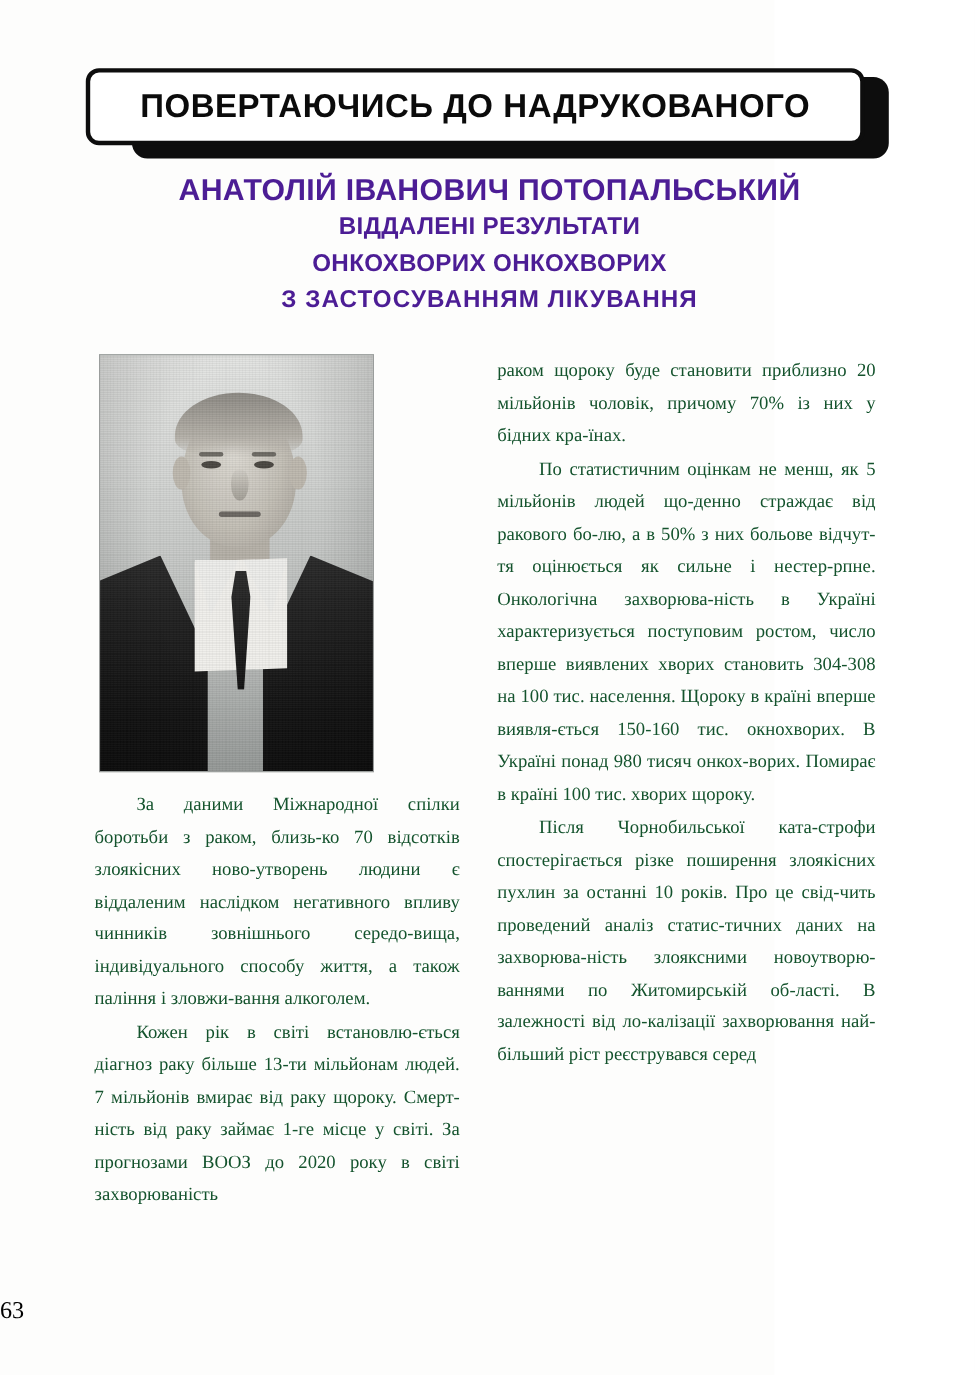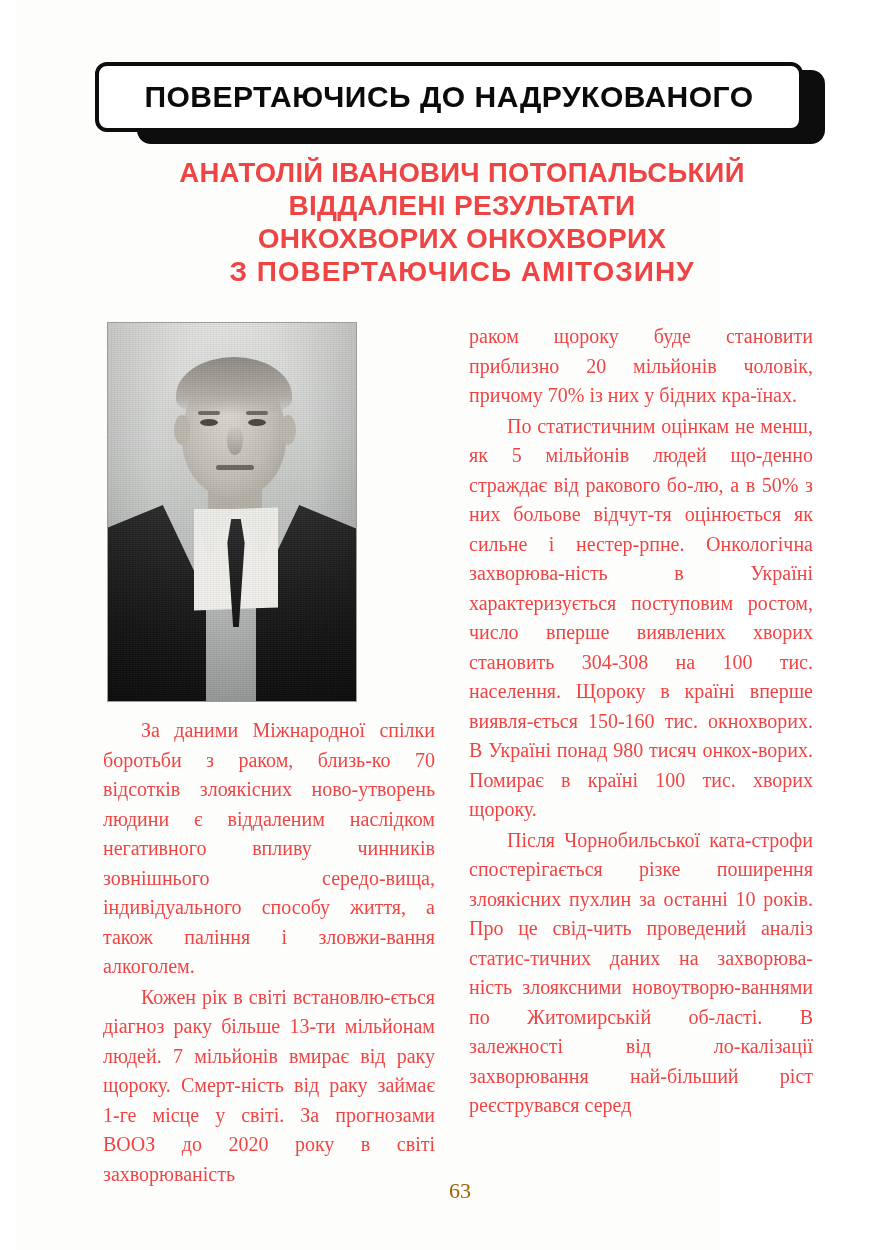--- a/index.html
+++ b/index.html
@@ -14,21 +14,20 @@
     color: #111111;
     position: relative;
     overflow: hidden;
   }
   .page {
     position: absolute;
     left: 0; top: 0;
     width: 704px;
     height: 1250px;
     background: #fdfdfc;
-    margin-left: 17px;
   }
 
   
   .banner-wrap {
     position: absolute;
     left: 78px;
     top: 62px;
     width: 730px;
     height: 82px;
   }
@@ -65,24 +64,24 @@
 
   
   .title-block {
     position: absolute;
     left: 70px;
     top: 156px;
     width: 750px;
     text-align: center;
     font-family: "Liberation Sans", sans-serif;
     font-weight: bold;
-    color: #ef4444;
+    color: #4c1d95;
   }
   .title-line {
-    font-size: 28px;
+    font-size: 22px;
     line-height: 33px;
     letter-spacing: 0.3px;
     white-space: nowrap;
   }
   .title-line.l1 { font-size: 27.5px; }
   .title-line.l4 { letter-spacing: 1px; }
 
   
   .col-left {
     position: absolute;
@@ -234,60 +233,59 @@
   .p-collar-r { left: 130px; clip-path: polygon(0% 0%, 100% 0%, 64% 100%); }
   .p-vign {
     position: absolute;
     inset: 0;
     background: radial-gradient(ellipse at 50% 40%, rgba(0,0,0,0) 45%, rgba(0,0,0,0.18) 100%);
   }
 
   
   p.body {
     margin: 0;
-    font-size: 20px;
+    font-size: 17px;
     line-height: 29.5px;
     text-align: justify;
     text-indent: 38px;
-    color: #ef4444;
+    color: #14532d;
     font-family: "Liberation Serif", serif;
     hyphens: manual;
   }
   p.body + p.body { margin-top: 1px; }
   .col-right p.body:first-child { text-indent: 0; }
 
   
   .folio {
     position: absolute;
     left: 0;
     top: 1178px;
     width: 886px;
-    text-align: center;
     font-size: 22px;
     font-family: "Liberation Serif", serif;
-    color: #a16207;
+    color: #000000;
   }
 </style>
 </head>
 <body>
 
 <div class="page">
 
   <div class="banner-wrap">
     <div class="banner-shadow"></div>
     <div class="banner-face">
       <span class="banner-text">ПОВЕРТАЮЧИСЬ ДО НАДРУКОВАНОГО</span>
     </div>
   </div>
 
   <div class="title-block">
     <div class="title-line l1">АНАТОЛІЙ ІВАНОВИЧ ПОТОПАЛЬСЬКИЙ</div>
     <div class="title-line l2">ВІДДАЛЕНІ РЕЗУЛЬТАТИ</div>
     <div class="title-line l3">ОНКОХВОРИХ ОНКОХВОРИХ</div>
-    <div class="title-line l4">З ПОВЕРТАЮЧИСЬ  АМІТОЗИНУ</div>
+    <div class="title-line l4">З ЗАСТОСУВАННЯМ  ЛІКУВАННЯ</div>
   </div>
 
   <div class="col-left">
     <div class="portrait">
       <div class="p-bg"></div>
       <div class="p-suit-l"></div>
       <div class="p-suit-r"></div>
       <div class="p-neck"></div>
       <div class="p-shirt"></div>
       <div class="p-collar-l"></div>

